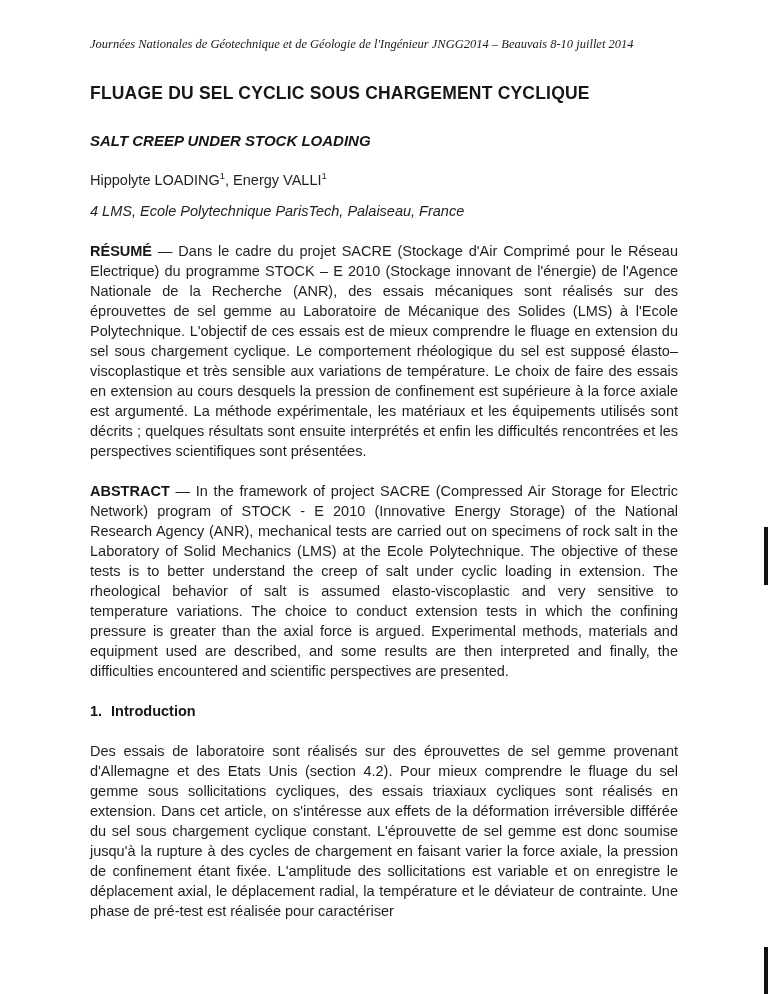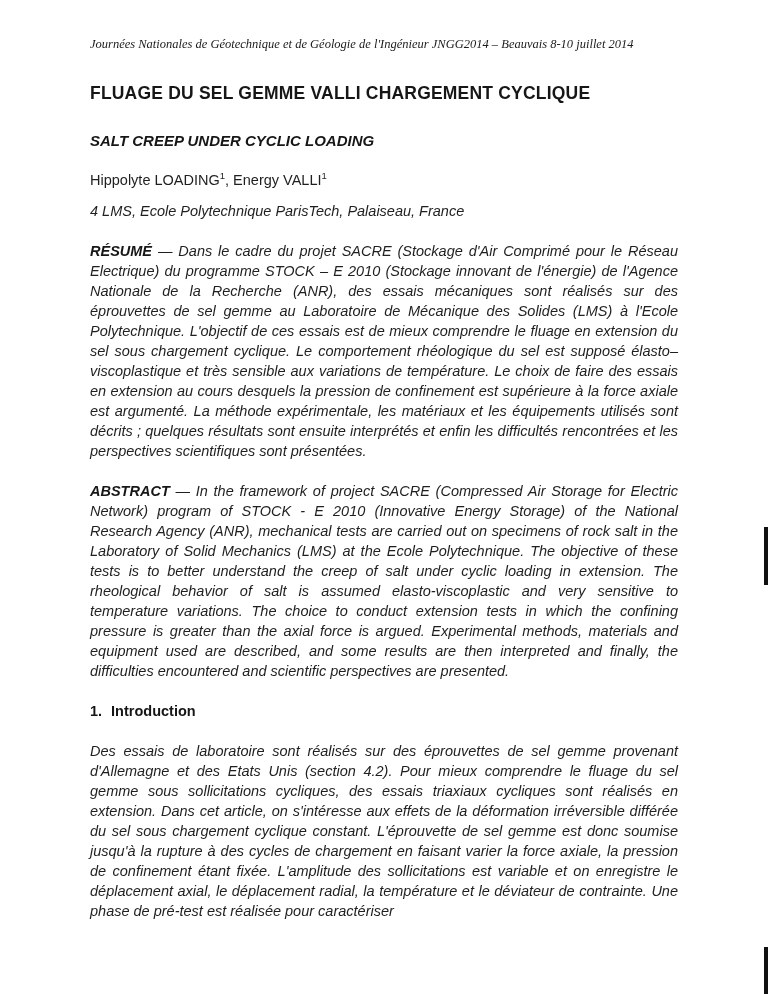--- a/index.html
+++ b/index.html
@@ -19,43 +19,43 @@
   }
   .subtitle{
     font-size:15px;line-height:20px;font-weight:bold;font-style:italic;
     color:#161616;margin:27px 0 0 0;
   }
   .authors{font-size:14.5px;line-height:20px;margin-top:19px;}
   .authors sup{font-size:9.5px;line-height:0;vertical-align:super;}
   .affiliation{font-size:14.5px;line-height:20px;font-style:italic;margin-top:11px;}
   .para{
     font-size:14.5px;line-height:20px;text-align:justify;
-    margin:20px 0 0 0;color:#1f1f1f;font-style:italic;
+    margin:20px 0 0 0;color:#1f1f1f;
   }
   .para b{color:#161616;}
   .section-heading{
     font-size:14.5px;line-height:20px;font-weight:bold;color:#161616;
     margin:20px 0 0 0;
   }
   .sec-num{margin-right:9px;}
   .scroll-thumb{position:absolute;right:0;width:4px;background:#111111;}
   .scroll-thumb-a{top:527px;height:58px;}
   .scroll-thumb-b{top:947px;height:47px;}
 </style>
 </head>
 <body>
 
 <div class="page">
   <div class="content">
 
     <div class="running-head">Journées Nationales de Géotechnique et de Géologie de l'Ingénieur JNGG2014 – Beauvais 8-10 juillet 2014</div>
 
-    <h1 class="title">FLUAGE DU SEL GEMME VALLI CHARGEMENT CYCLIQUE</h1>
+    <h1 class="title">FLUAGE DU SEL CYCLIC SOUS CHARGEMENT CYCLIQUE</h1>
 
-    <h2 class="subtitle">SALT CREEP UNDER CYCLIC LOADING</h2>
+    <h2 class="subtitle">SALT CREEP UNDER STOCK LOADING</h2>
 
     <div class="authors"><span>Hippolyte LOADING</span><sup>1</sup><span>, </span><span>Energy VALLI</span><sup>1</sup></div>
 
     <div class="affiliation">4 LMS, Ecole Polytechnique ParisTech, Palaiseau, France</div>
 
     <p class="para"><b>RÉSUMÉ</b> <span>— Dans le cadre du projet SACRE (Stockage d'Air Comprimé pour le Réseau Electrique) du programme STOCK – E 2010 (Stockage innovant de l'énergie) de l'Agence Nationale de la Recherche (ANR), des essais mécaniques sont réalisés sur des éprouvettes de sel gemme au Laboratoire de Mécanique des Solides (LMS) à l'Ecole Polytechnique. L'objectif de ces essais est de mieux comprendre le fluage en extension du sel sous chargement cyclique. Le comportement rhéologique du sel est supposé élasto–viscoplastique et très sensible aux variations de température. Le choix de faire des essais en extension au cours desquels la pression de confinement est supérieure à la force axiale est argumenté. La méthode expérimentale, les matériaux et les équipements utilisés sont décrits ; quelques résultats sont ensuite interprétés et enfin les difficultés rencontrées et les perspectives scientifiques sont présentées.</span></p>
 
     <p class="para"><b>ABSTRACT</b> <span>— In the framework of project SACRE (Compressed Air Storage for Electric Network) program of STOCK - E 2010 (Innovative Energy Storage) of the National Research Agency (ANR), mechanical tests are carried out on specimens of rock salt in the Laboratory of Solid Mechanics (LMS) at the Ecole Polytechnique. The objective of these tests is to better understand the creep of salt under cyclic loading in extension. The rheological behavior of salt is assumed elasto-viscoplastic and very sensitive to temperature variations. The choice to conduct extension tests in which the confining pressure is greater than the axial force is argued. Experimental methods, materials and equipment used are described, and some results are then interpreted and finally, the difficulties encountered and scientific perspectives are presented.</span></p>
 
     <h3 class="section-heading"><span class="sec-num">1.</span><span>Introduction</span></h3>

